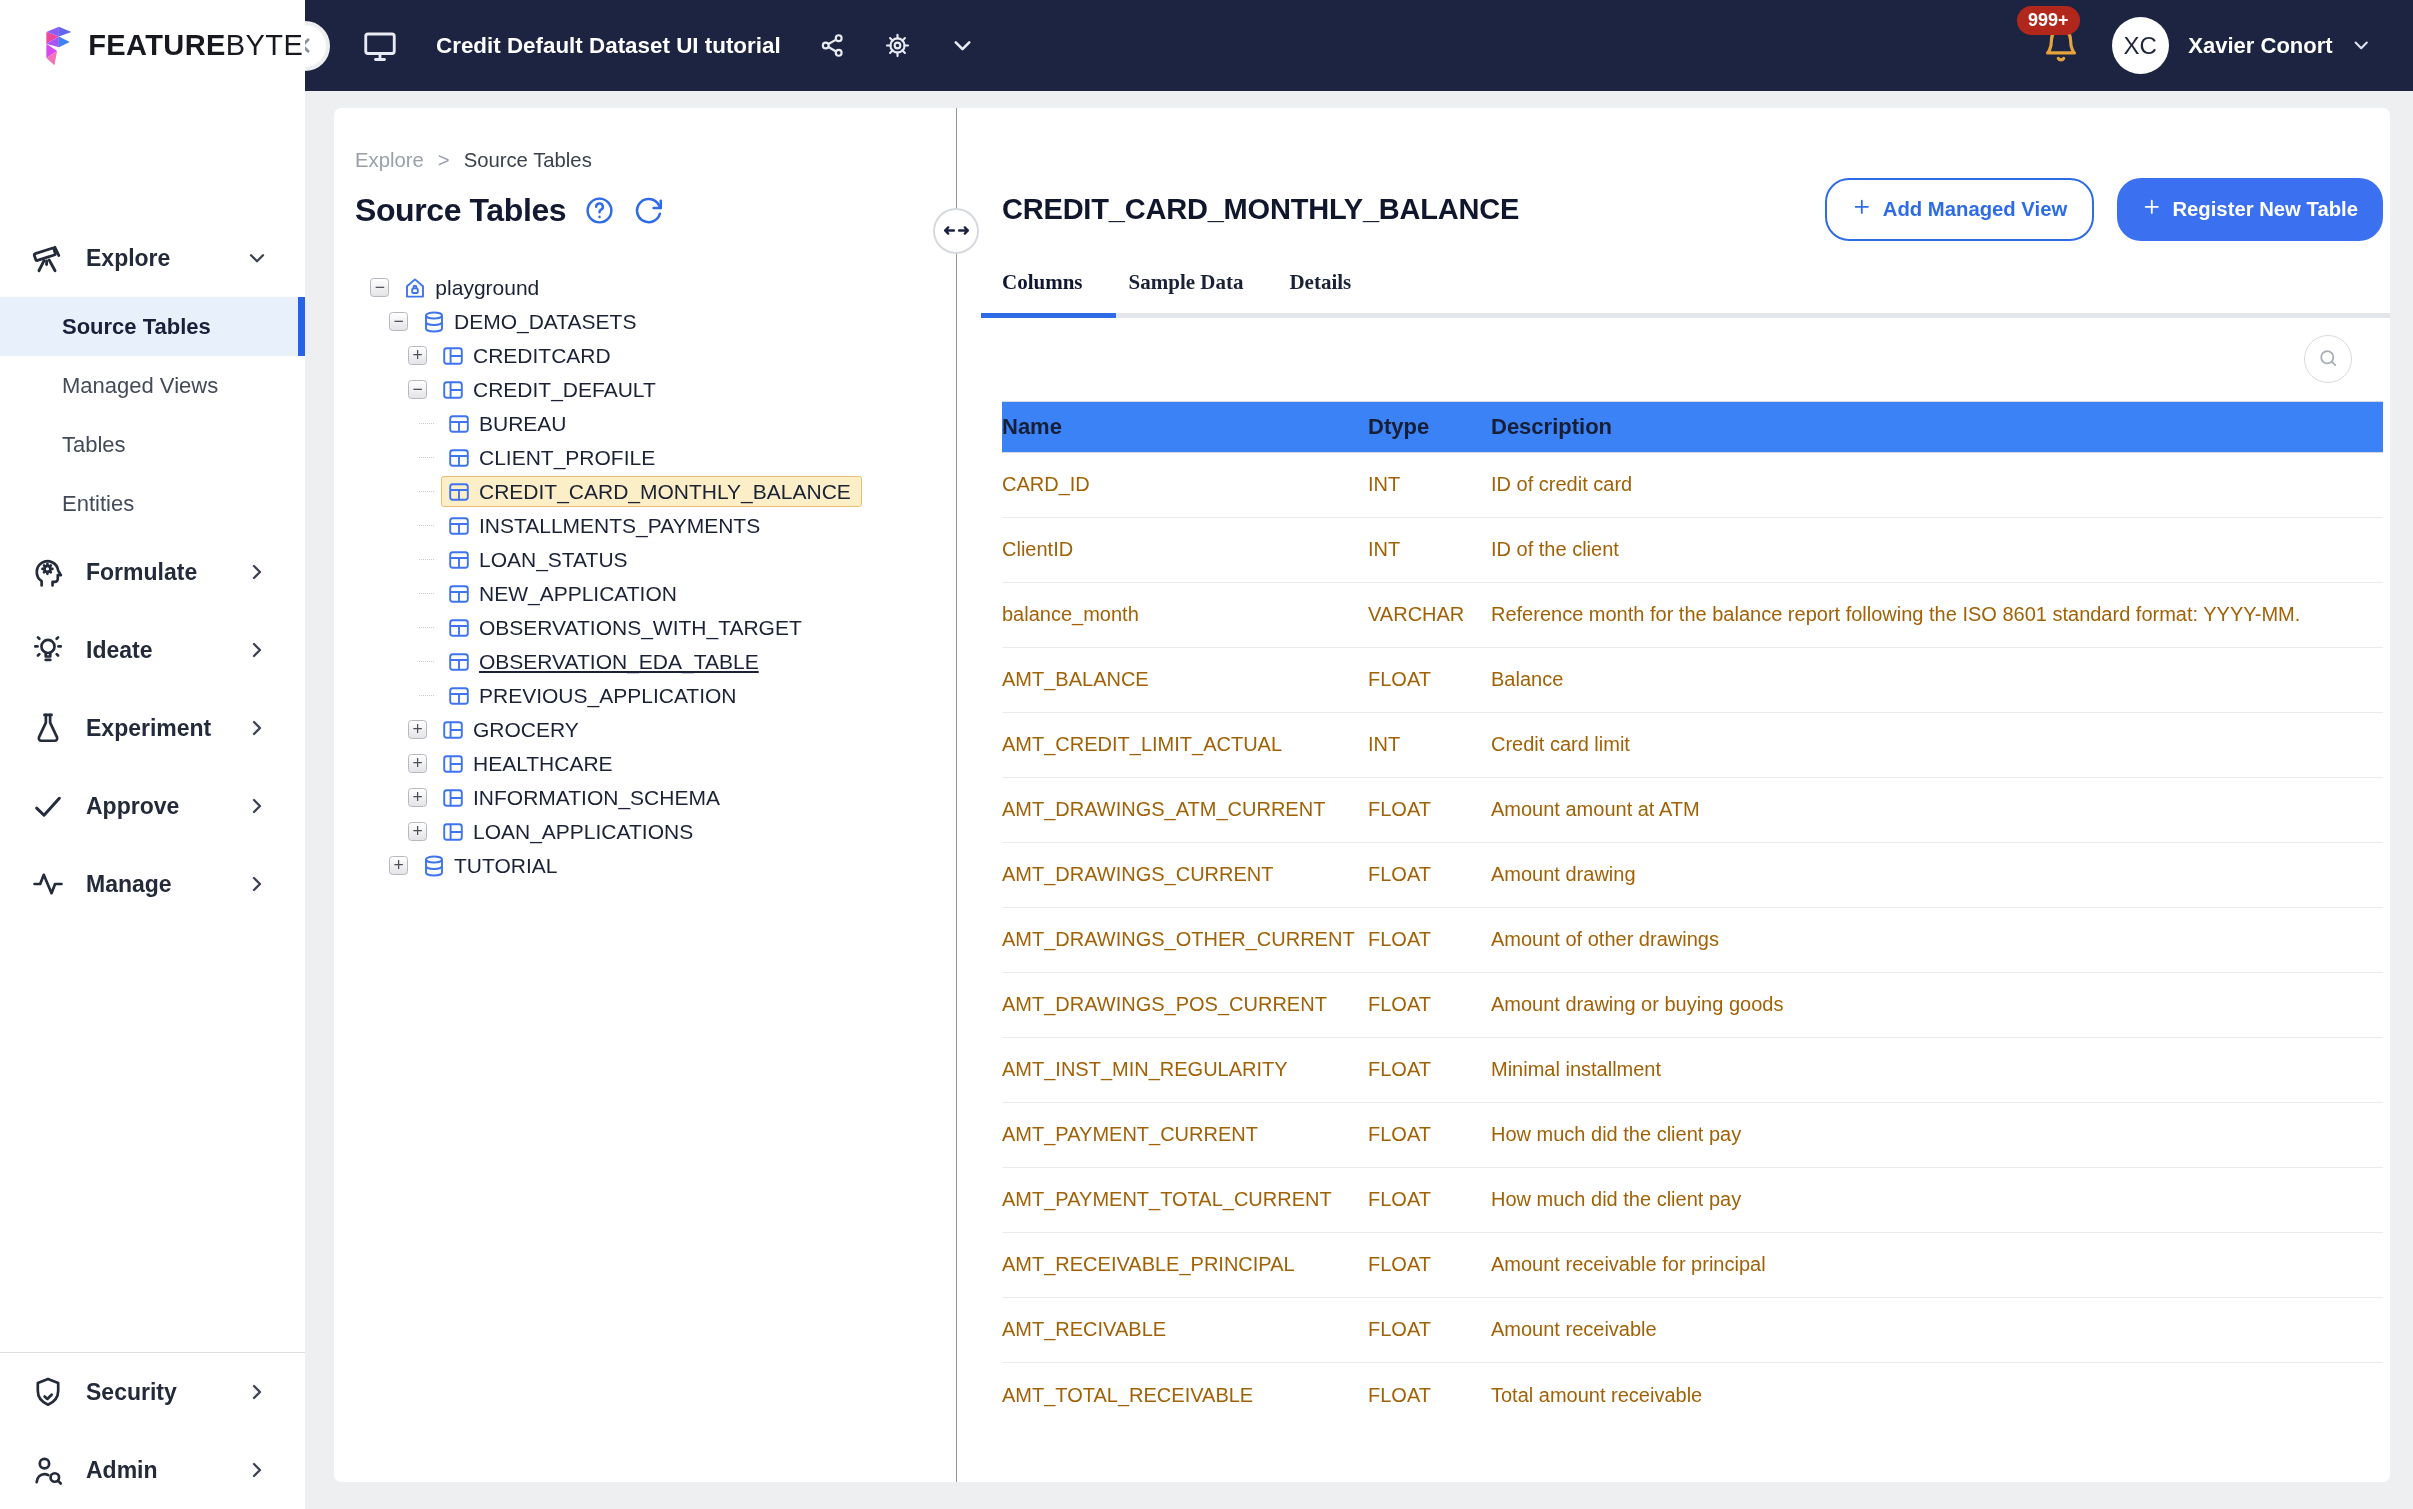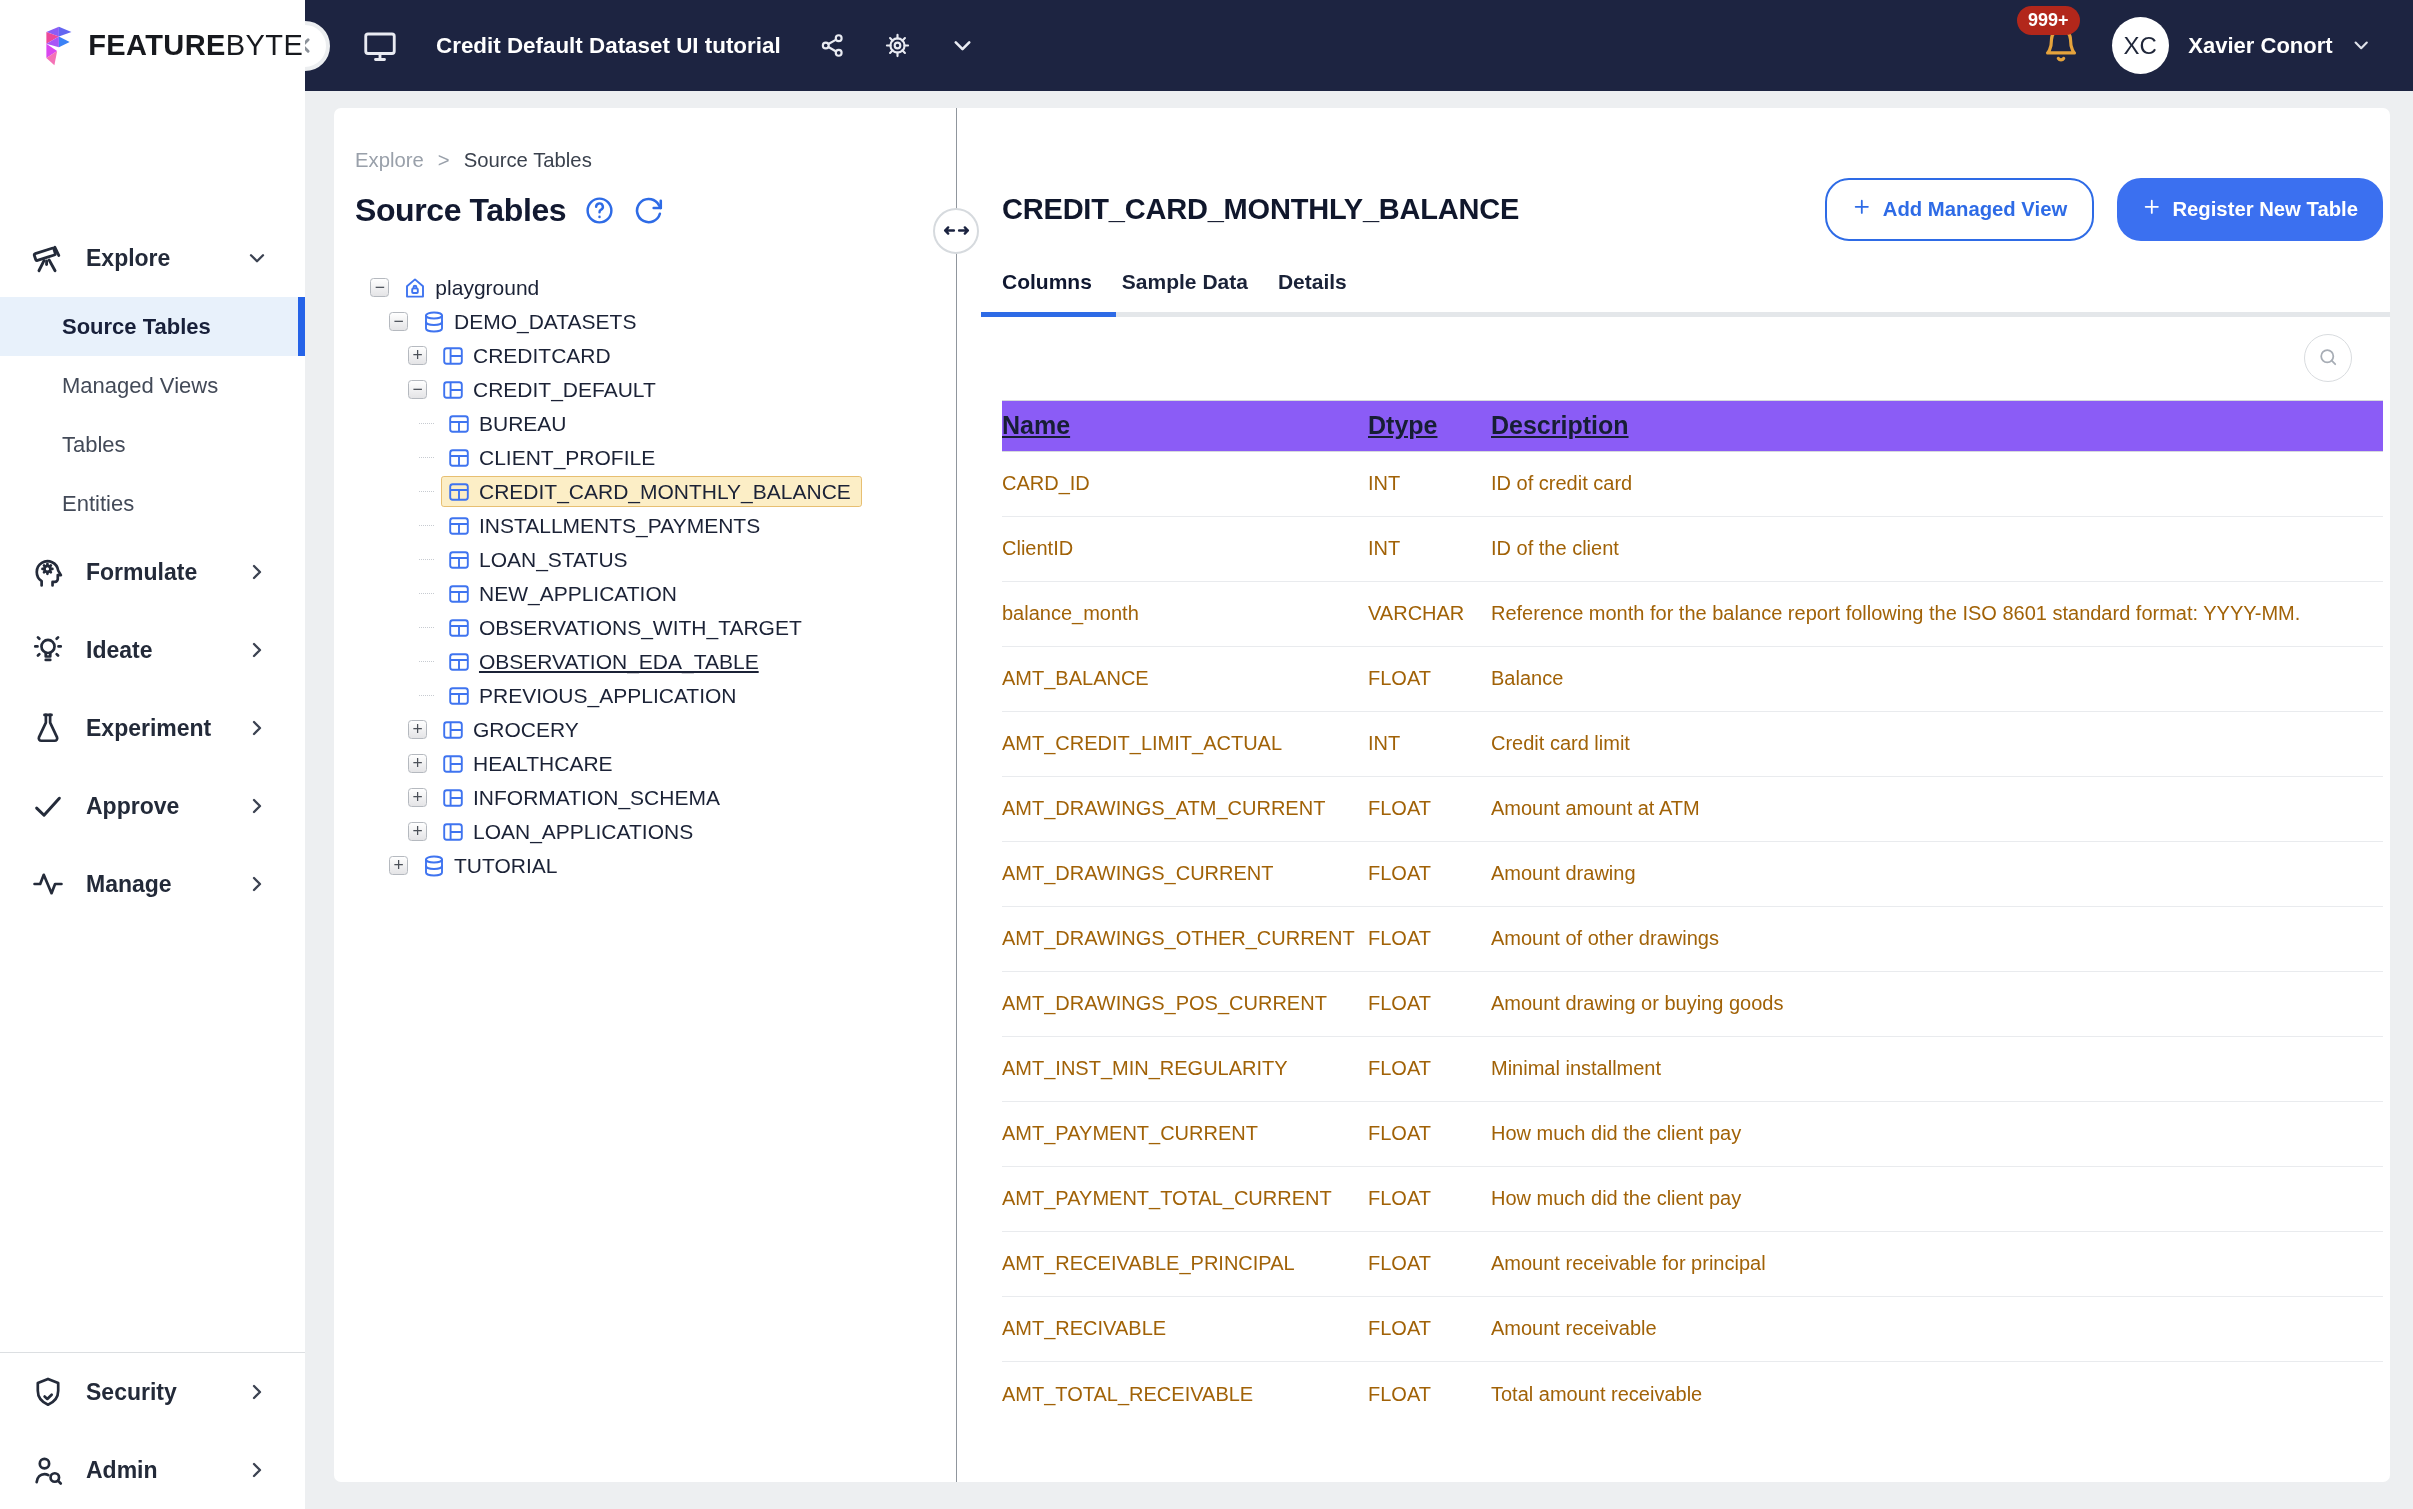--- a/index.html
+++ b/index.html
@@ -85,33 +85,33 @@
 
   
   .right-panel{position:absolute;left:642px;top:0;right:0;bottom:0;padding:0 7px 0 26px;}
   .main-header{display:flex;align-items:center;margin-top:78px;height:46px;}
   .main-title{font-size:29px;font-weight:700;color:#10172c;flex:1;letter-spacing:-0.2px;}
   .btn{height:63px;border-radius:24px;font-size:20.3px;font-weight:600;display:inline-flex;
        align-items:center;gap:11.2px;padding:0 25px;white-space:nowrap;cursor:pointer;}
   .btn svg{width:19.6px;height:19.6px;}
   .btn-outline{color:#2e6be6;border:2.1px solid #2e6be6;background:#fff;margin-right:22.4px;}
   .btn-primary{background:#3b70f0;color:#fff;border:none;}
-  .tabs{display:flex;gap:30px;margin-top:38px;font-size:21px;}
+  .tabs{display:flex;gap:46px;margin-top:38px;font-size:21px;font-family:Liberation Serif, serif;}
   .tab{font-weight:600;color:#1a2238;cursor:pointer;}
   .tab.active{font-weight:700;color:#0f1730;}
   .tabs-rule{position:relative;height:4.9px;background:#e4e7ea;margin:18px -7px 0 -21px;}
   .active-underline{position:absolute;left:0;top:0;height:4.9px;width:135px;background:#2e6be6;}
   .search-row{display:flex;justify-content:flex-end;margin-top:17px;padding-right:31px;}
   .search-btn{width:48px;height:48px;border-radius:50%;border:1.4px solid #d9dcdf;background:#fff;
               display:flex;align-items:center;justify-content:center;cursor:pointer;}
   .search-btn svg{width:22.4px;height:22.4px;color:#a7adb5;}
   .table{margin-top:18px;}
   .thead{display:grid;grid-template-columns:366px 123px 1fr;align-items:center;height:52px;
-         background:#8b5cf6;border-top:1.4px solid #d6d9dd;border-bottom:1.4px solid #d6d9dd;
-         font-size:25px;font-weight:700;color:#171e35;text-decoration:underline;}
+         background:#3b82f6;border-top:1.4px solid #d6d9dd;border-bottom:1.4px solid #d6d9dd;
+         font-size:22px;font-weight:700;color:#171e35;}
   .trow{display:grid;grid-template-columns:366px 123px 1fr;align-items:center;min-height:65px;
         border-bottom:1.4px solid #e9ebee;font-size:20px;color:#a16207;}
   .trow:last-child{border-bottom:none;}
   .td{padding:12.6px 0;}
   .td.desc{line-height:29px;padding-right:42px;}
 </style>
 </head>
 <body>
 
 <div class="app">

